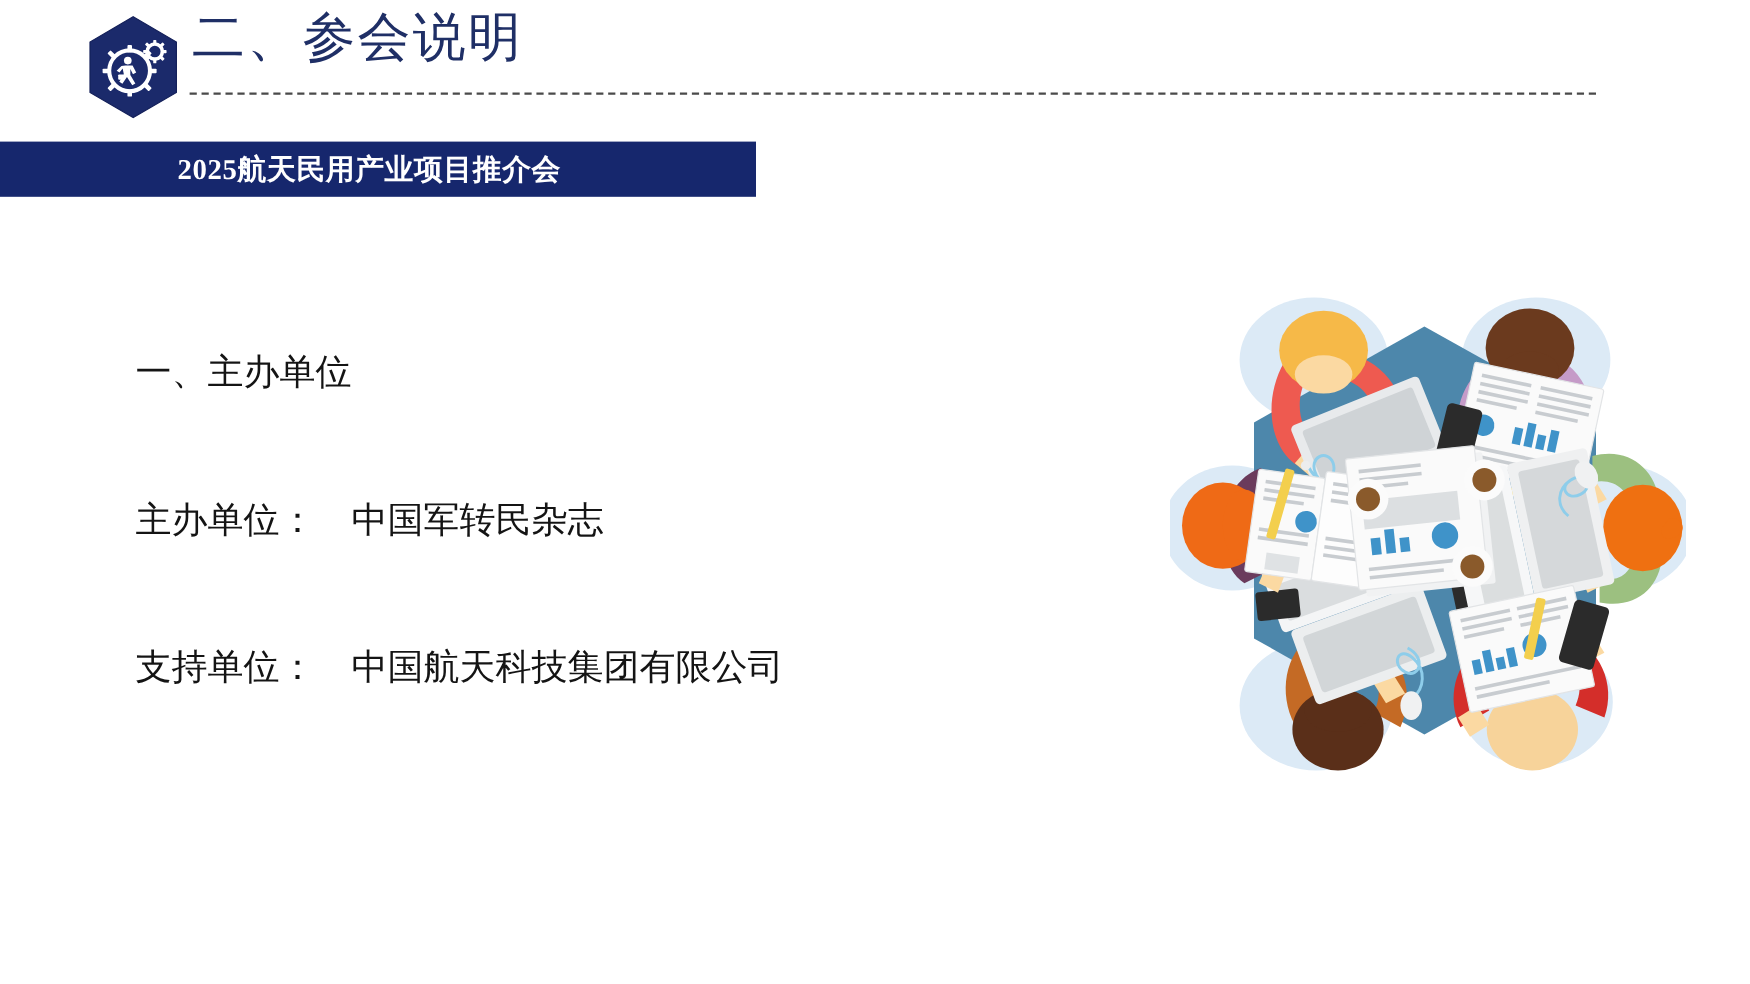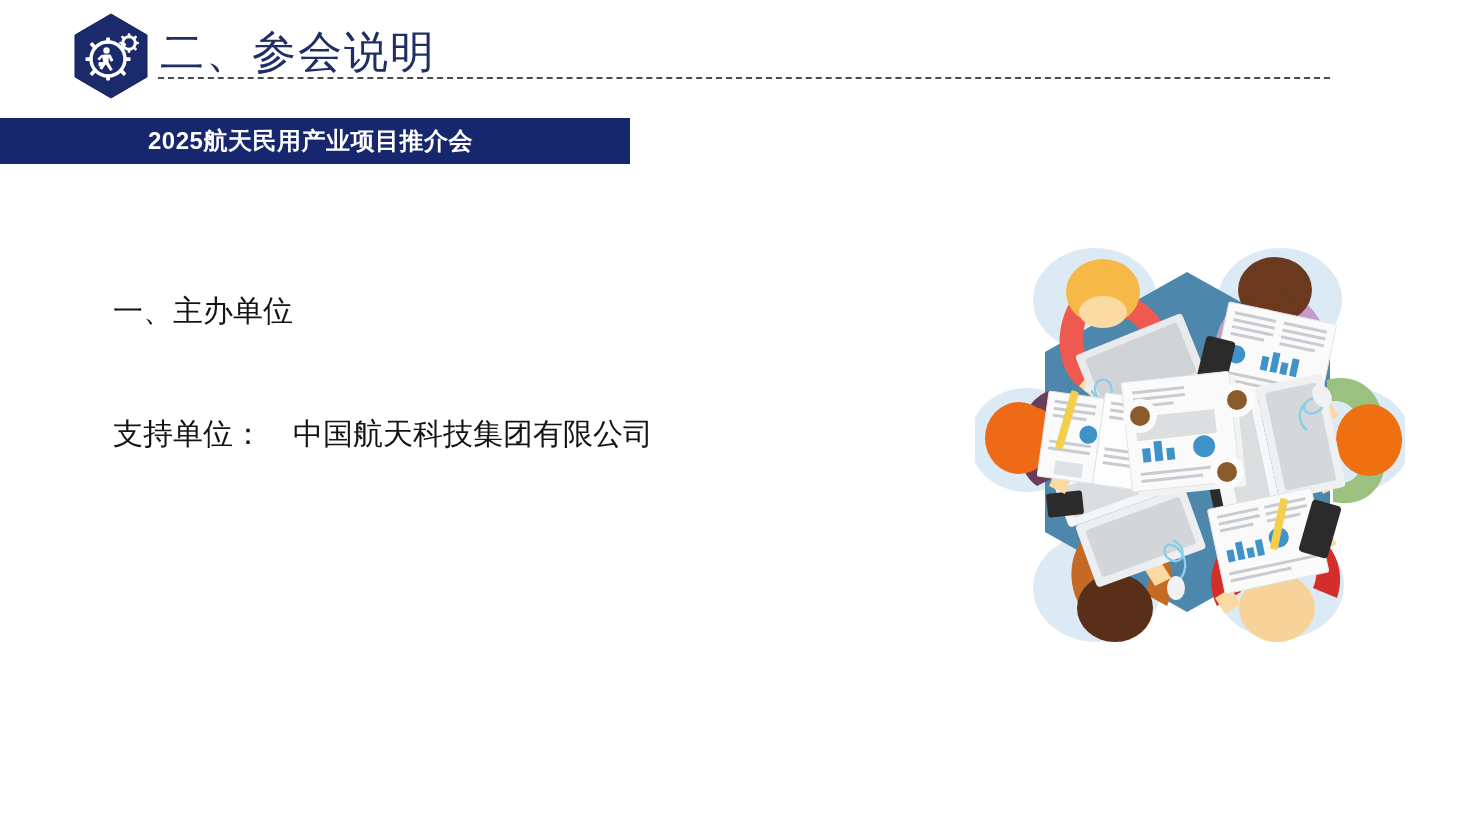--- a/index.html
+++ b/index.html
@@ -27,21 +27,20 @@
     position: absolute;
     left: 160px;
     top: 8px;
     font-family: "DejaVu Sans", "Liberation Sans", sans-serif;
     font-size: 44px;
     font-weight: 400;
     color: #1f2f66;
     letter-spacing: 2px;
     white-space: nowrap;
     line-height: 1.1;
-    margin-top: 20px;
   }
   #header-divider {
     position: absolute;
     left: 158px;
     top: 77px;
     width: 1172px;
     height: 0;
     border-top: 2px dashed #4a4a4a;
   }
 
@@ -53,21 +52,21 @@
     width: 630px;
     height: 46px;
     background: #16276d;
     box-sizing: border-box;
   }
   #section-banner-label {
     position: absolute;
     left: 148px;
     top: 50%;
     transform: translateY(-50%);
-    font-family: Liberation Sans, sans-serif;
+    font-family: Liberation Serif, serif;
     font-size: 24px;
     font-weight: bold;
     color: #ffffff;
     white-space: nowrap;
     letter-spacing: 0.5px;
   }
 
   
   #content-text {
     position: absolute;
@@ -141,20 +140,21 @@
 
 <div id="header-title">二、参会说明</div>
 <div id="header-divider"></div>
 
 <div id="section-banner">
   <div id="section-banner-label">2025航天民用产业项目推介会</div>
 </div>
 
 <div id="content-text">
   <div class="text-line">一、主办单位</div>
+  <div class="text-line">主办单位：　中国军转民杂志</div>
   <div class="text-line">支持单位：　中国航天科技集团有限公司</div>
   
   
   
   
   
   
 </div>
 
 <div id="illustration">

